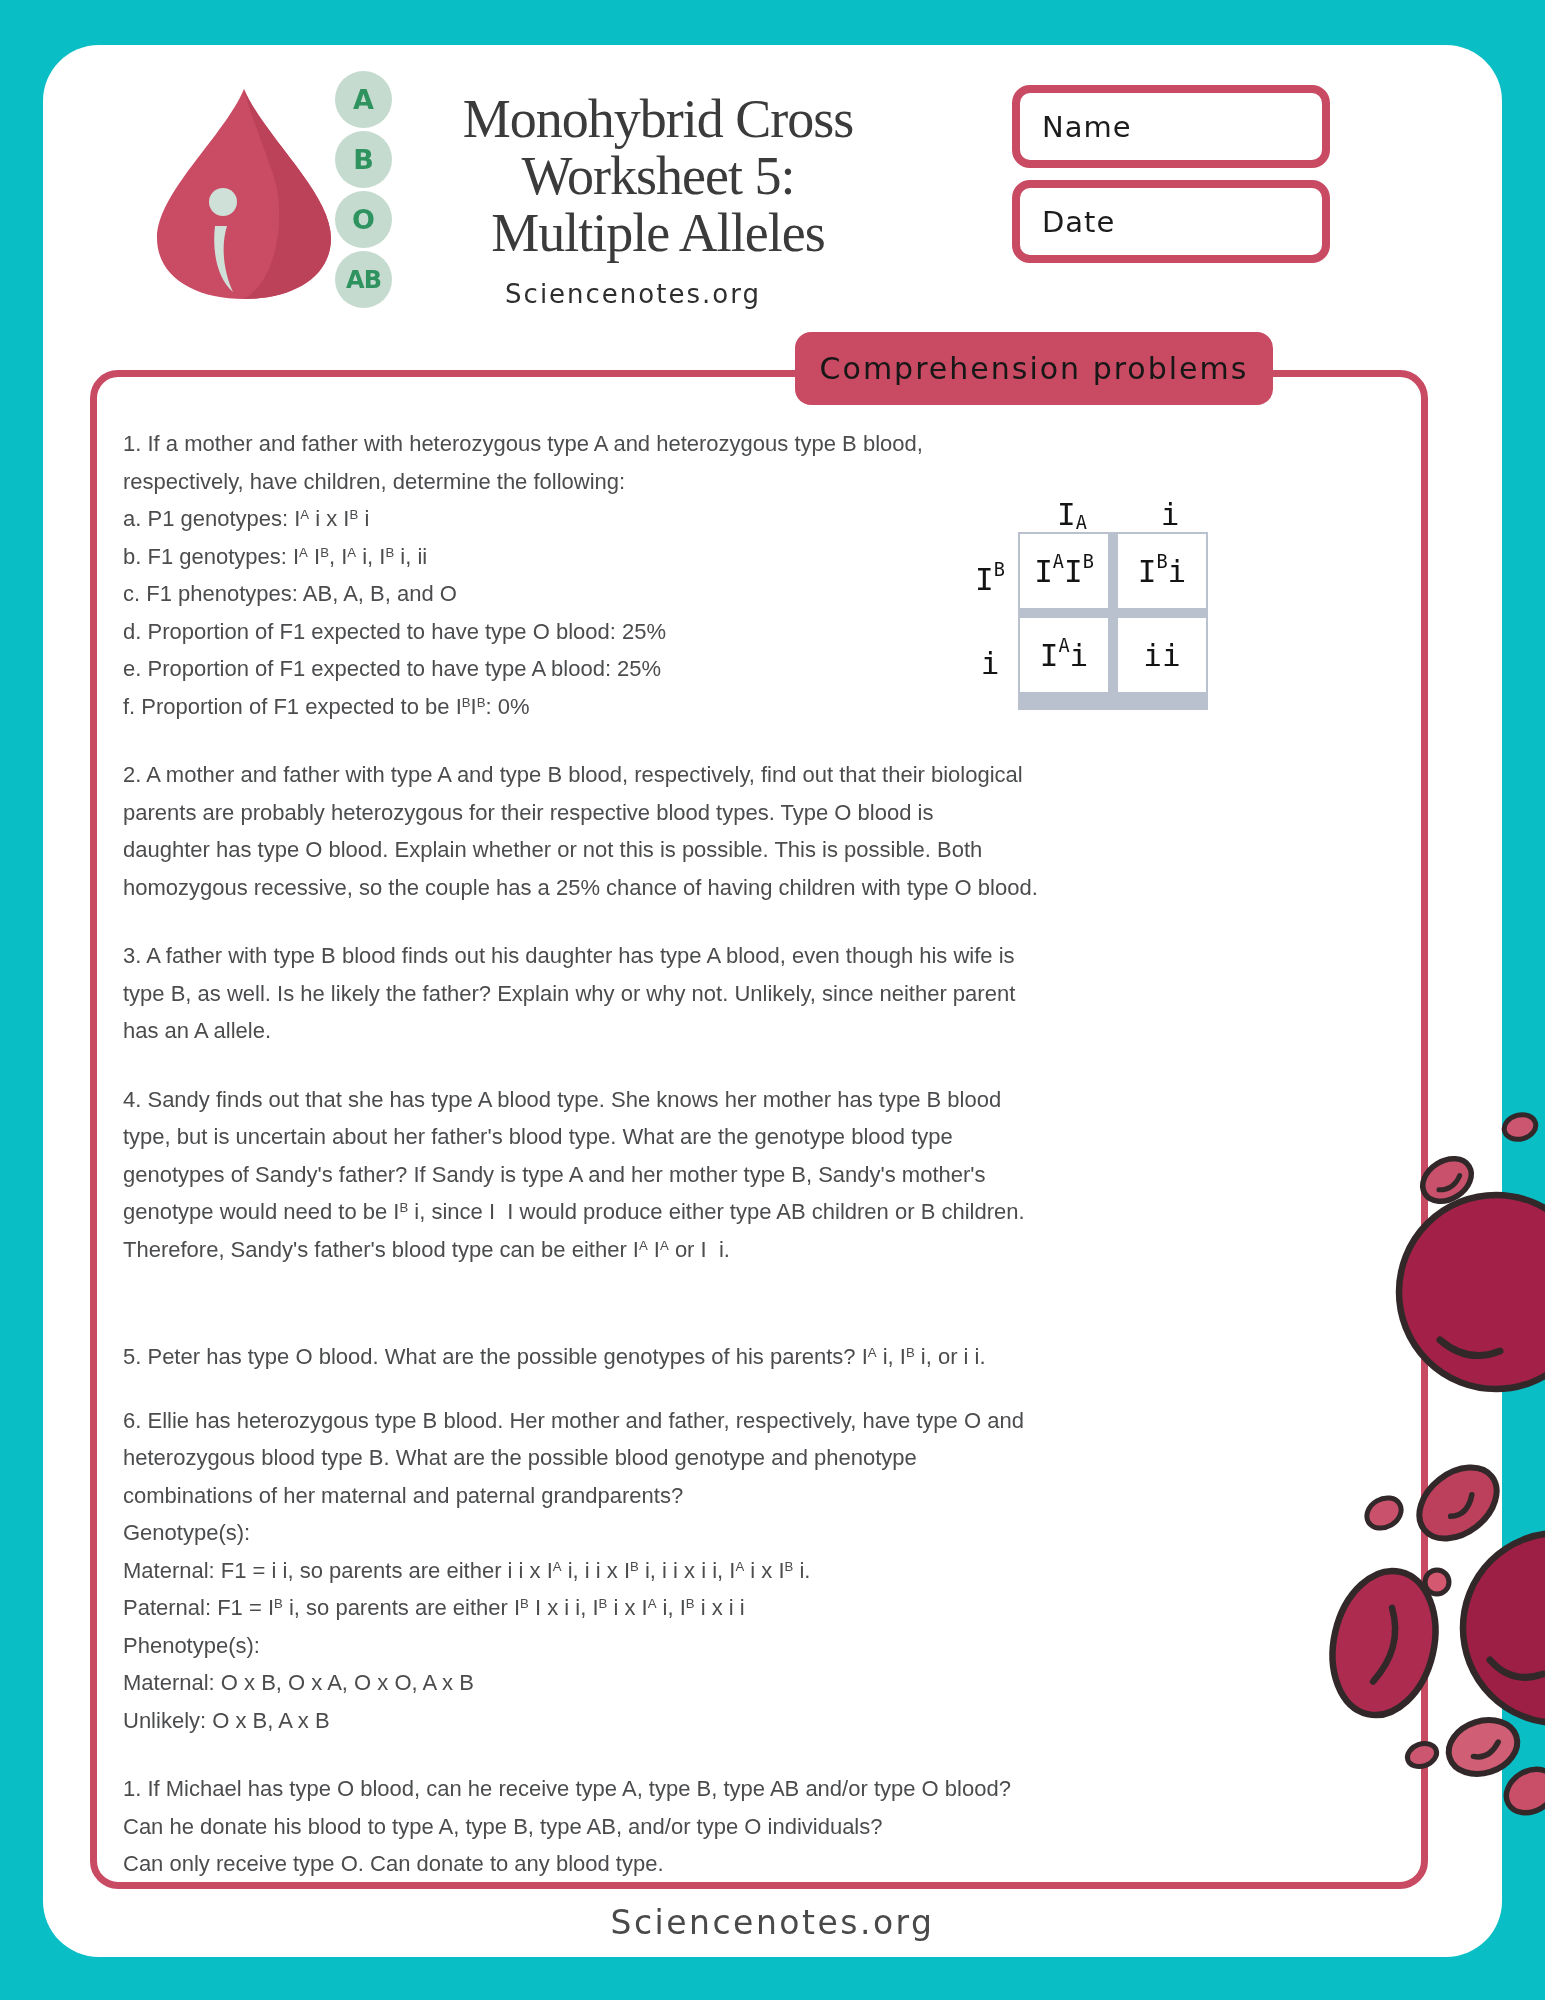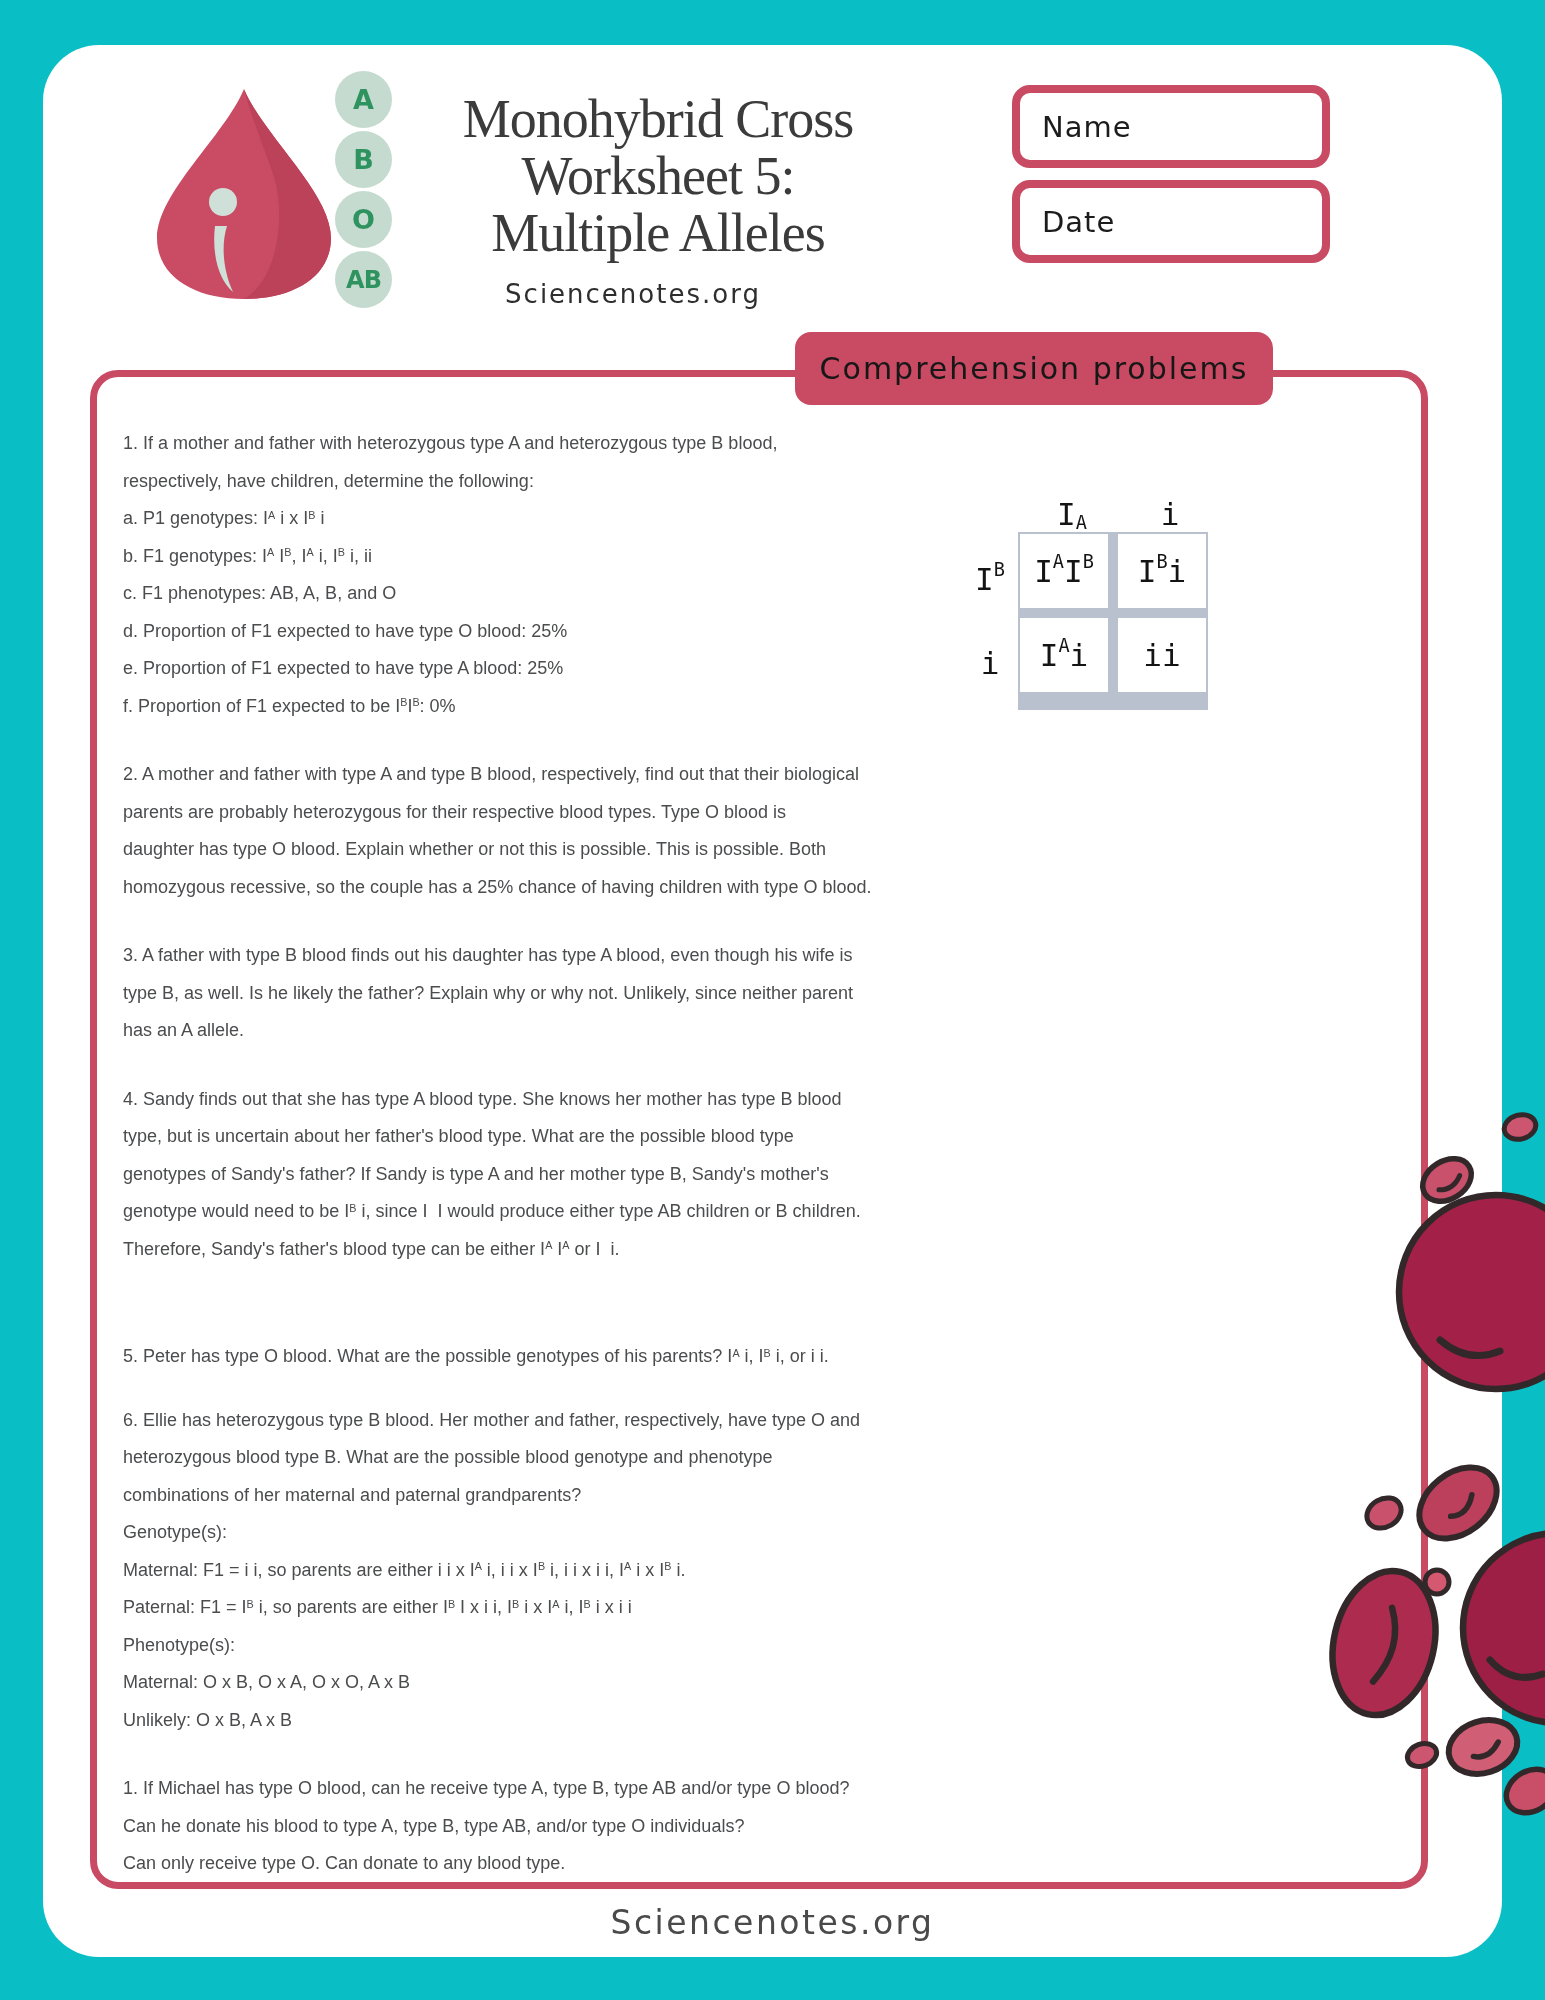--- a/index.html
+++ b/index.html
@@ -47,21 +47,21 @@
     position:absolute; left:752px; top:287px; width:478px; height:73px;
     background:#c94a63; border-radius:16px; z-index:3;
     display:flex; align-items:center; justify-content:center;
     font-family:"DejaVu Sans", sans-serif; font-size:30px; letter-spacing:2px; color:#171717;
   }
   .content {
     position:absolute; left:47px; top:325px; width:1338px; height:1519px;
     border:7px solid #c94a63; border-radius:28px;
     padding:48px 20px 0 26px;
   }
-  .q { font-size:18px; line-height:37.5px; color:#4b4c4e; margin-bottom:31px; }
+  .q { font-size:22px; line-height:37.5px; color:#4b4c4e; margin-bottom:31px; }
   .q .line { white-space:pre; }
   .q.q4 { margin-bottom:70px; }
   .q.q5 { margin-bottom:26px; }
   sup { font-size:0.6em; line-height:0; position:relative; top:-0.5em; vertical-align:baseline; }
   
   .punnett {
     position:absolute; left:865px; top:105px; z-index:2;
     font-family:"DejaVu Sans Mono", monospace; font-size:31px; color:#141414;
   }
   .p-top { display:flex; margin-left:56px; height:50px; padding:0 10px; gap:10px; }
@@ -136,21 +136,21 @@
         <div class="line">daughter has type O blood. Explain whether or not this is possible. This is possible. Both</div>
         <div class="line">homozygous recessive, so the couple has a 25% chance of having children with type O blood.</div>
       </div>
     <div class="q q3">
         <div class="line">3. A father with type B blood finds out his daughter has type A blood, even though his wife is</div>
         <div class="line">type B, as well. Is he likely the father? Explain why or why not. Unlikely, since neither parent</div>
         <div class="line">has an A allele.</div>
       </div>
     <div class="q q4">
         <div class="line">4. Sandy finds out that she has type A blood type. She knows her mother has type B blood</div>
-        <div class="line">type, but is uncertain about her father's blood type. What are the possible blood type</div>
+        <div class="line">type, but is uncertain about her father's blood type. What are the genotype blood type</div>
         <div class="line">genotypes of Sandy's father? If Sandy is type A and her mother type B, Sandy's mother's</div>
         <div class="line">genotype would need to be I<sup>B</sup> i, since I  I would produce either type AB children or B children.</div>
         <div class="line">Therefore, Sandy's father's blood type can be either I<sup>A</sup> I<sup>A</sup> or I  i.</div>
       </div>
     <div class="q q5">
         <div class="line">5. Peter has type O blood. What are the possible genotypes of his parents? I<sup>A</sup> i, I<sup>B</sup> i, or i i.</div>
       </div>
     <div class="q q6">
         <div class="line">6. Ellie has heterozygous type B blood. Her mother and father, respectively, have type O and</div>
         <div class="line">heterozygous blood type B. What are the possible blood genotype and phenotype</div>

